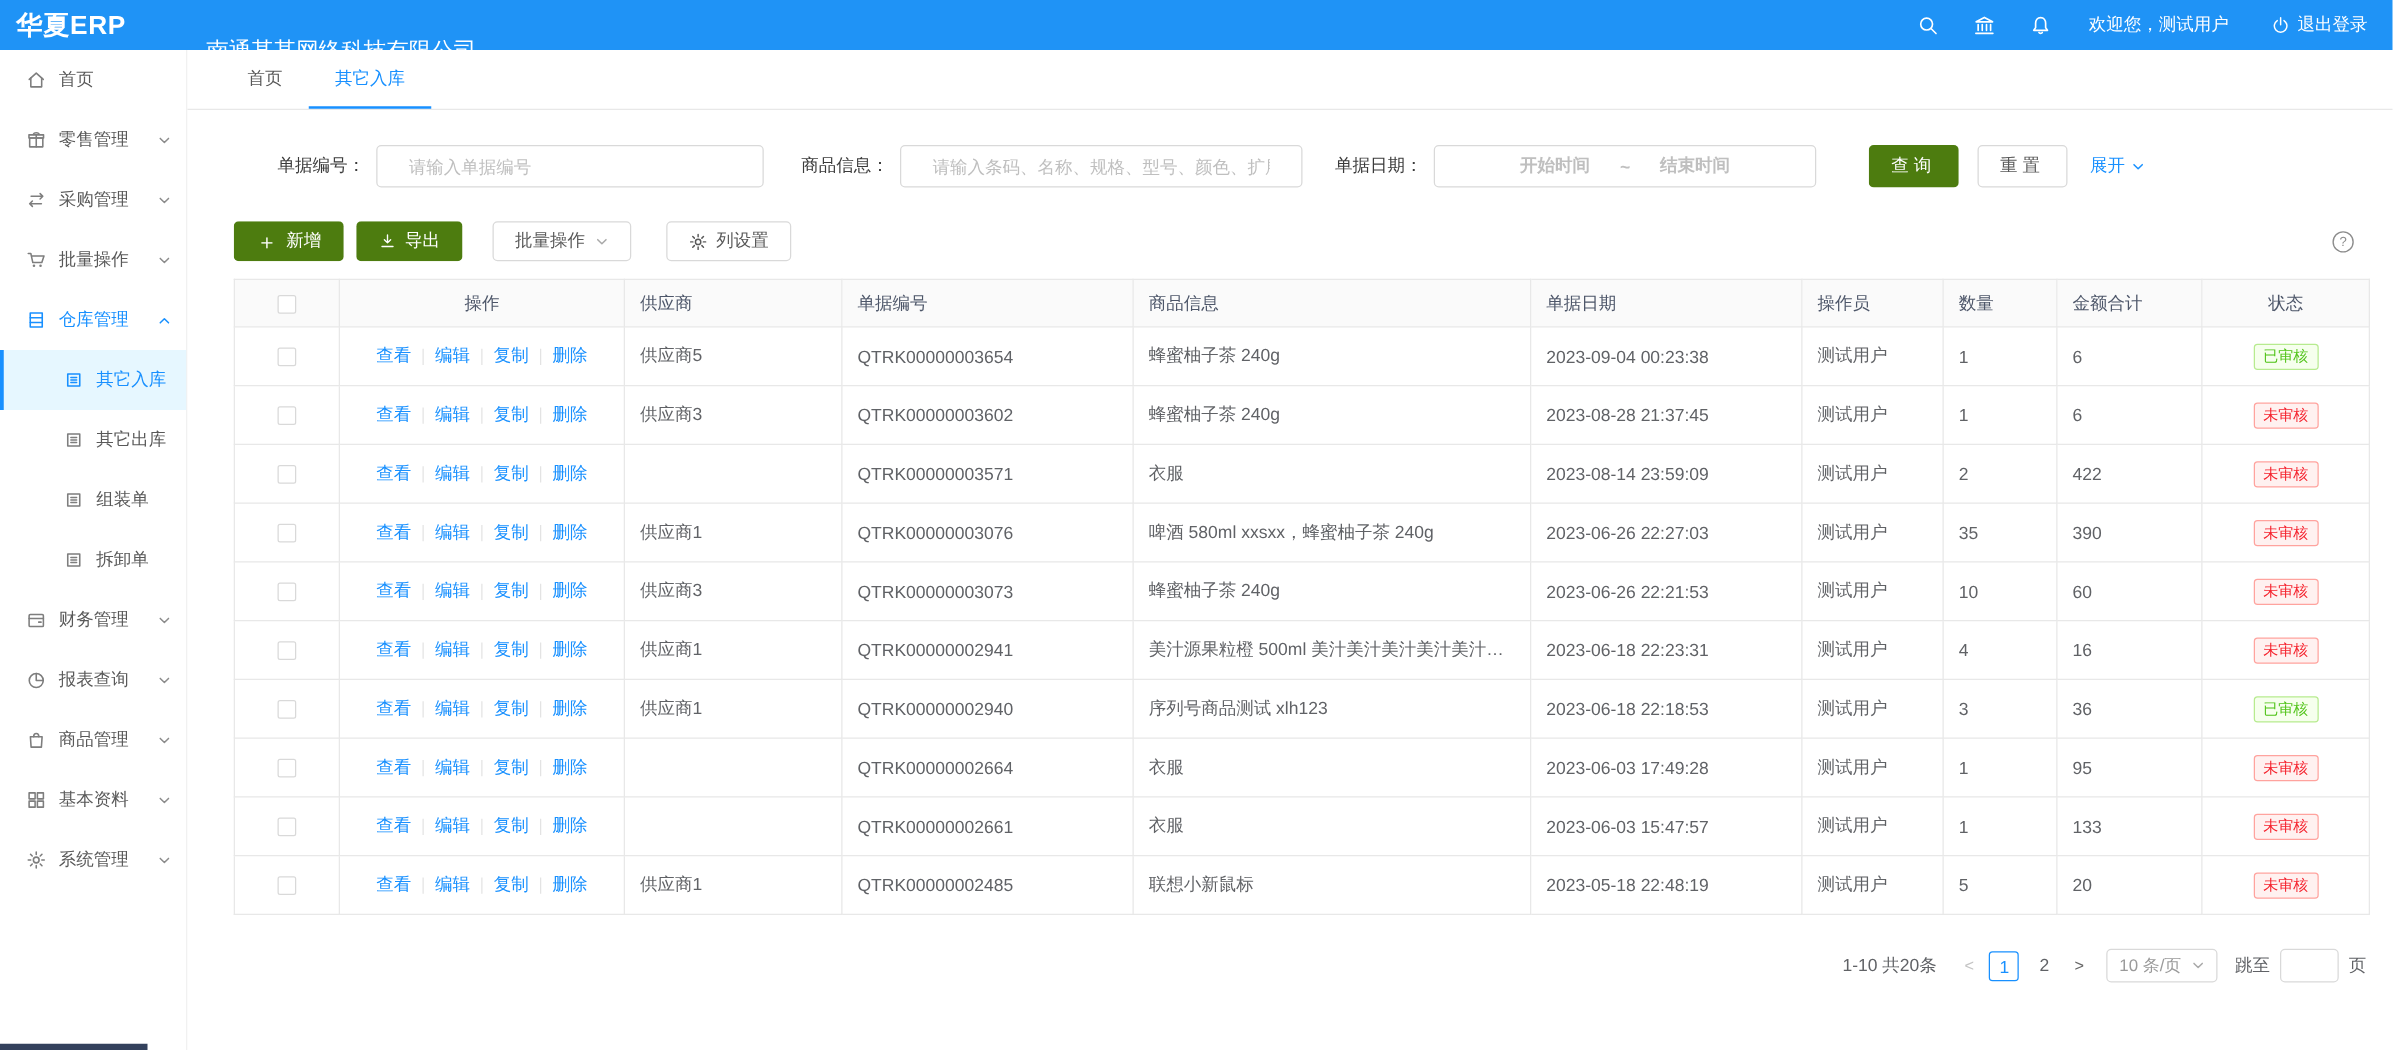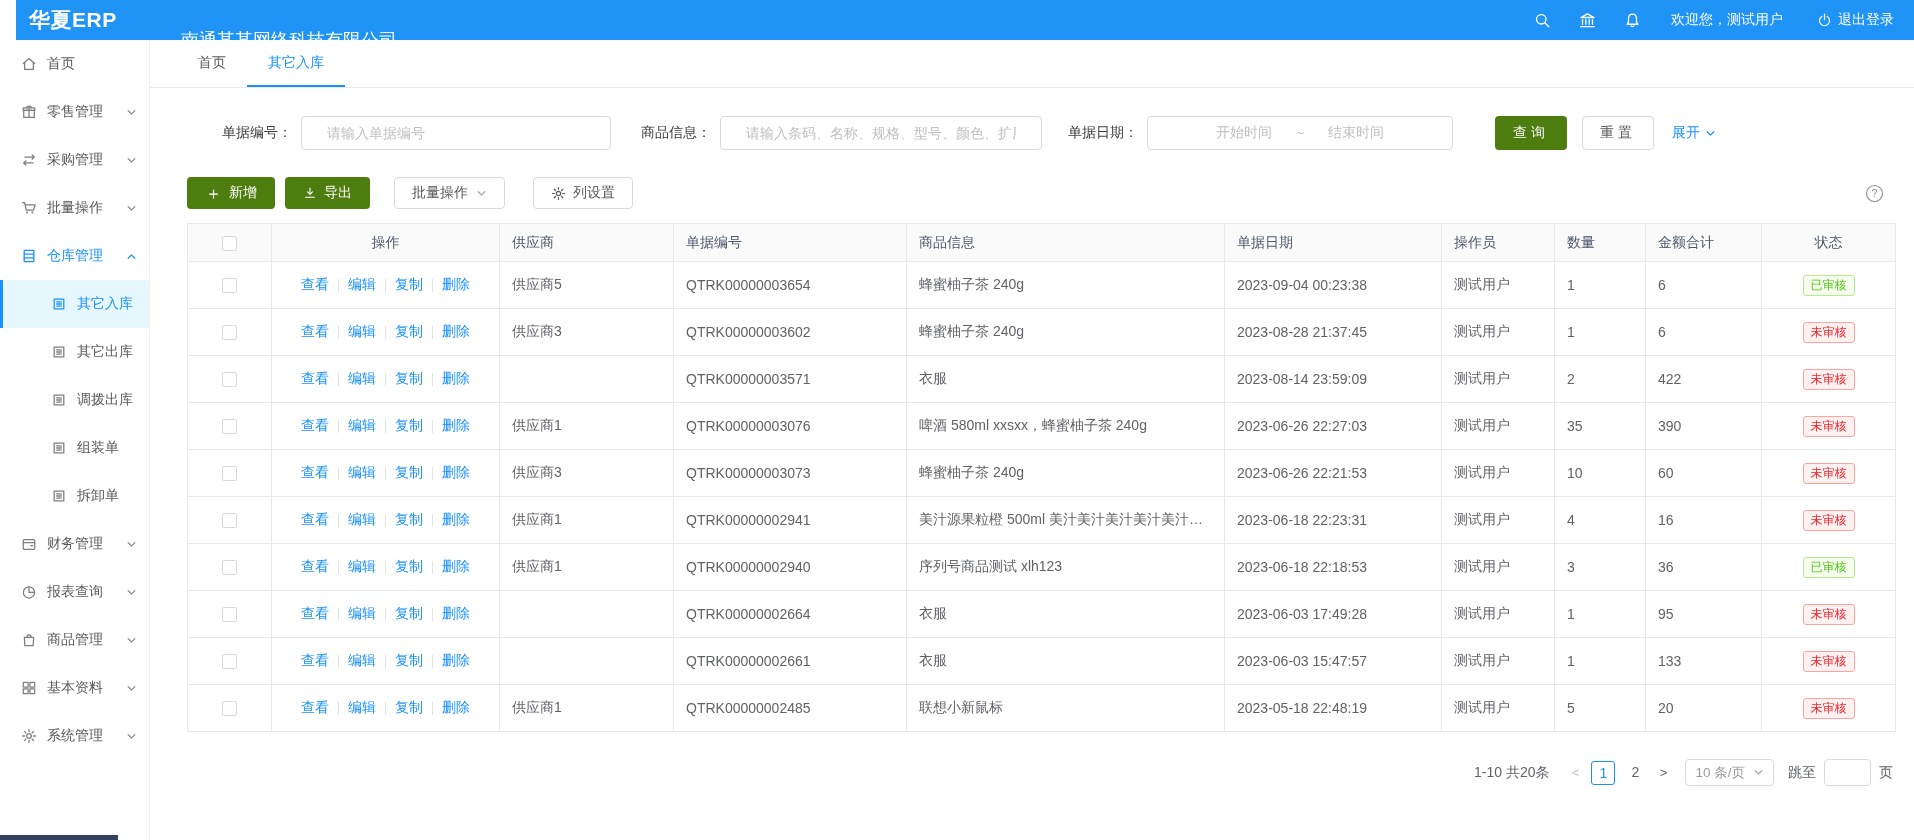--- a/index.html
+++ b/index.html
@@ -1,20 +1,20 @@
 <!DOCTYPE html>
 <html><head>
 <meta charset="utf-8">
 <style>
   * { margin:0; padding:0; box-sizing:border-box; }
   html,body { width:1914px; height:840px; overflow:hidden; background:#fff;
     font-family:"Liberation Sans","DejaVu Sans",sans-serif; font-size:14px; color:#333; }
 
   
-  .top-header { position:absolute; top:0; left:16px; right:0; height:40px; background:#1f93f6;
+  .top-header { position:absolute; top:0; left:0; right:0; height:40px; background:#1f93f6;
     display:flex; align-items:center; color:#fff; z-index:10; }
   .logo { width:150px; padding-left:13px; font-size:21px; font-weight:800; letter-spacing:.5px; white-space:nowrap; }
   .company { font-size:18px; margin-left:15px;margin-top:39px; }
   .header-right { margin-left:auto; display:flex; align-items:center; padding-right:20px; font-size:14px; }
   .hicon { width:17px; height:17px; margin-left:28px; display:inline-flex; cursor:pointer; }
   .welcome { margin-left:30px; }
   .logout { margin-left:34px; display:inline-flex; align-items:center; gap:6px; cursor:pointer; }
   .logout .hicon { margin-left:0; width:15px; height:15px; }
 
   .icon-svg svg { width:100%; height:100%; fill:none; stroke:currentColor; stroke-width:1.1;
@@ -45,21 +45,21 @@
 
   
   .filter-row { margin:28px 0 0 35px; display:flex; align-items:center; }
   .f-label { color:#3b3b3b; margin-right:9px; white-space:nowrap; }
   .f-input { height:34px; border:1px solid #d9d9d9; border-radius:4px; padding:0 25px; font-size:14px;
     color:#333; outline:none; font-family:inherit; }
   .f-input::placeholder { color:#bfbfbf; }
   .inp-bill { width:310px; margin-right:30px; }
   .inp-product { width:322px; margin-right:26px; }
   .date-range { width:306px; height:34px; border:1px solid #d9d9d9; border-radius:4px;
-    display:flex; align-items:center; justify-content:center; gap:24px; color:#bfbfbf; }
+    display:flex; align-items:center; justify-content:center; gap:24px; color:#bfbfbf;font-weight:bold; }
   .btn { height:34px; border-radius:4px; border:1px solid transparent; display:inline-flex;
     align-items:center; justify-content:center; padding:0 17px; font-size:14px; cursor:pointer;
     font-family:inherit; white-space:nowrap; }
   .btn-primary { background:#4d7c0f; color:#fff; }
   .btn-plain { background:#fff; border-color:#d9d9d9; color:#595959; }
   .btn-search { margin-left:42px; letter-spacing:4px; }
   .btn-reset { margin-left:15px; letter-spacing:4px; }
   .expand-link { margin-left:18px; color:#1890ff; display:inline-flex; align-items:center; gap:5px; cursor:pointer; }
   .expand-link .chev { width:11px; height:11px; display:inline-flex; }
 
@@ -234,30 +234,20 @@
     <span class="s-icon icon-svg">
           <svg viewBox="0 0 14 14">
             <rect x="2.8" y="2.8" width="8.4" height="8.4"></rect>
             <path d="M5 5.2 H9 M5 7 H9 M5 8.8 H9"></path>
           </svg>
         </span>
     <span class="s-label">其它出库</span>
 
   </div>
 
-  <div class="side-item level2">
-    <span class="s-icon icon-svg">
-          <svg viewBox="0 0 14 14">
-            <rect x="2.8" y="2.8" width="8.4" height="8.4"></rect>
-            <path d="M5 5.2 H9 M5 7 H9 M5 8.8 H9"></path>
-          </svg>
-        </span>
-    <span class="s-label">调拨出库</span>
-
-  </div>
 
   <div class="side-item level2">
     <span class="s-icon icon-svg">
           <svg viewBox="0 0 14 14">
             <rect x="2.8" y="2.8" width="8.4" height="8.4"></rect>
             <path d="M5 5.2 H9 M5 7 H9 M5 8.8 H9"></path>
           </svg>
         </span>
     <span class="s-label">组装单</span>
 

